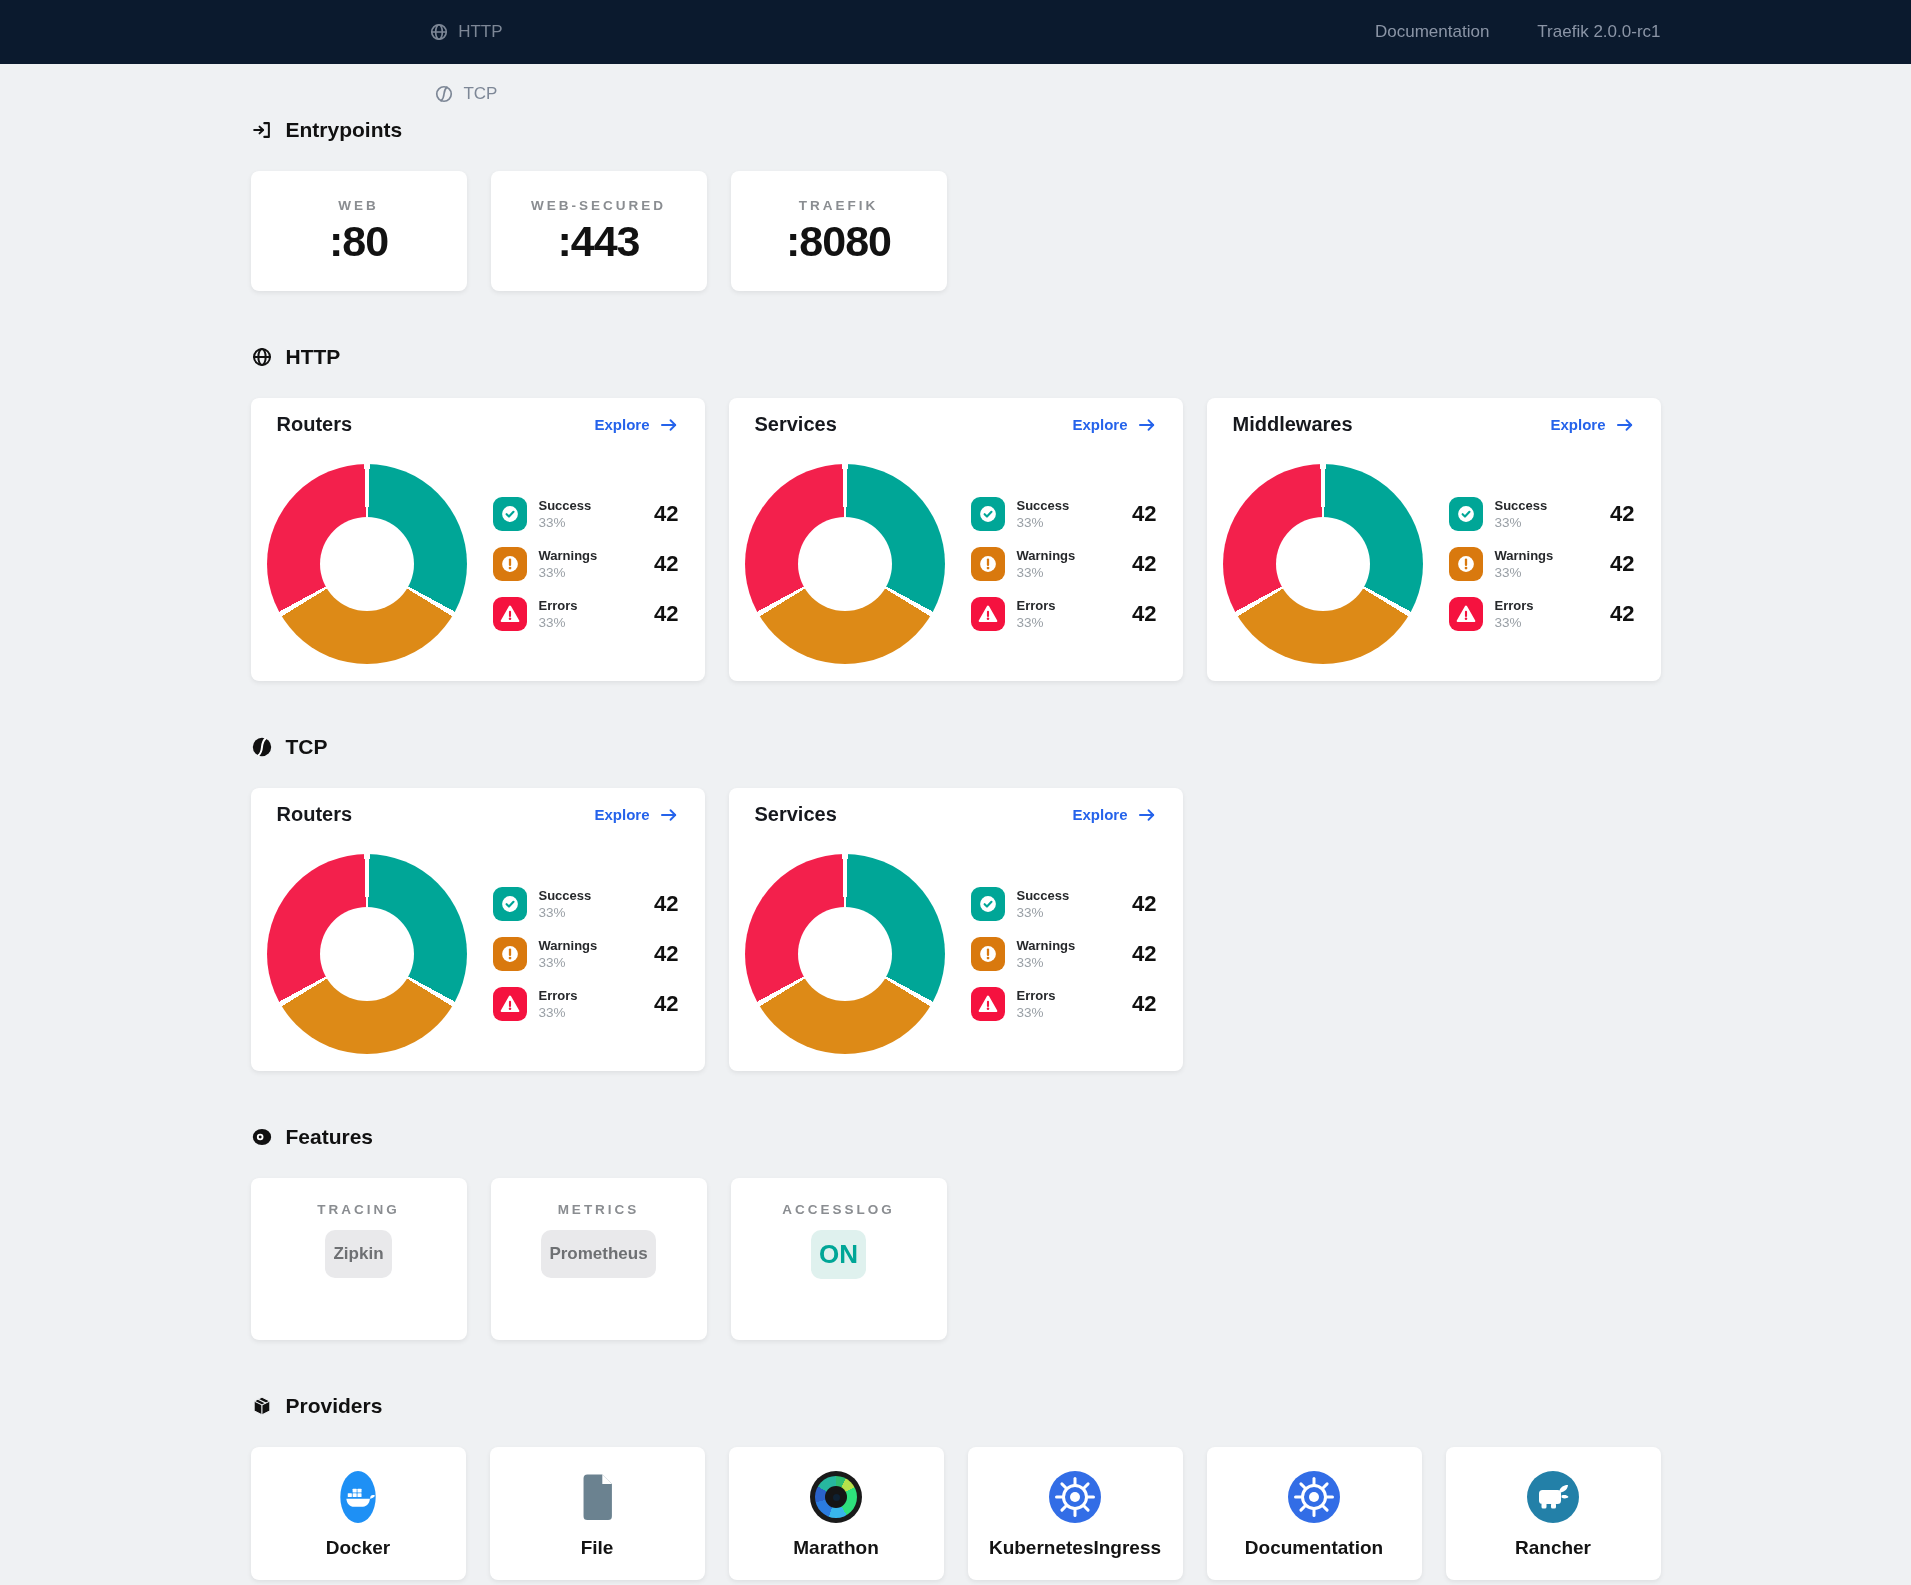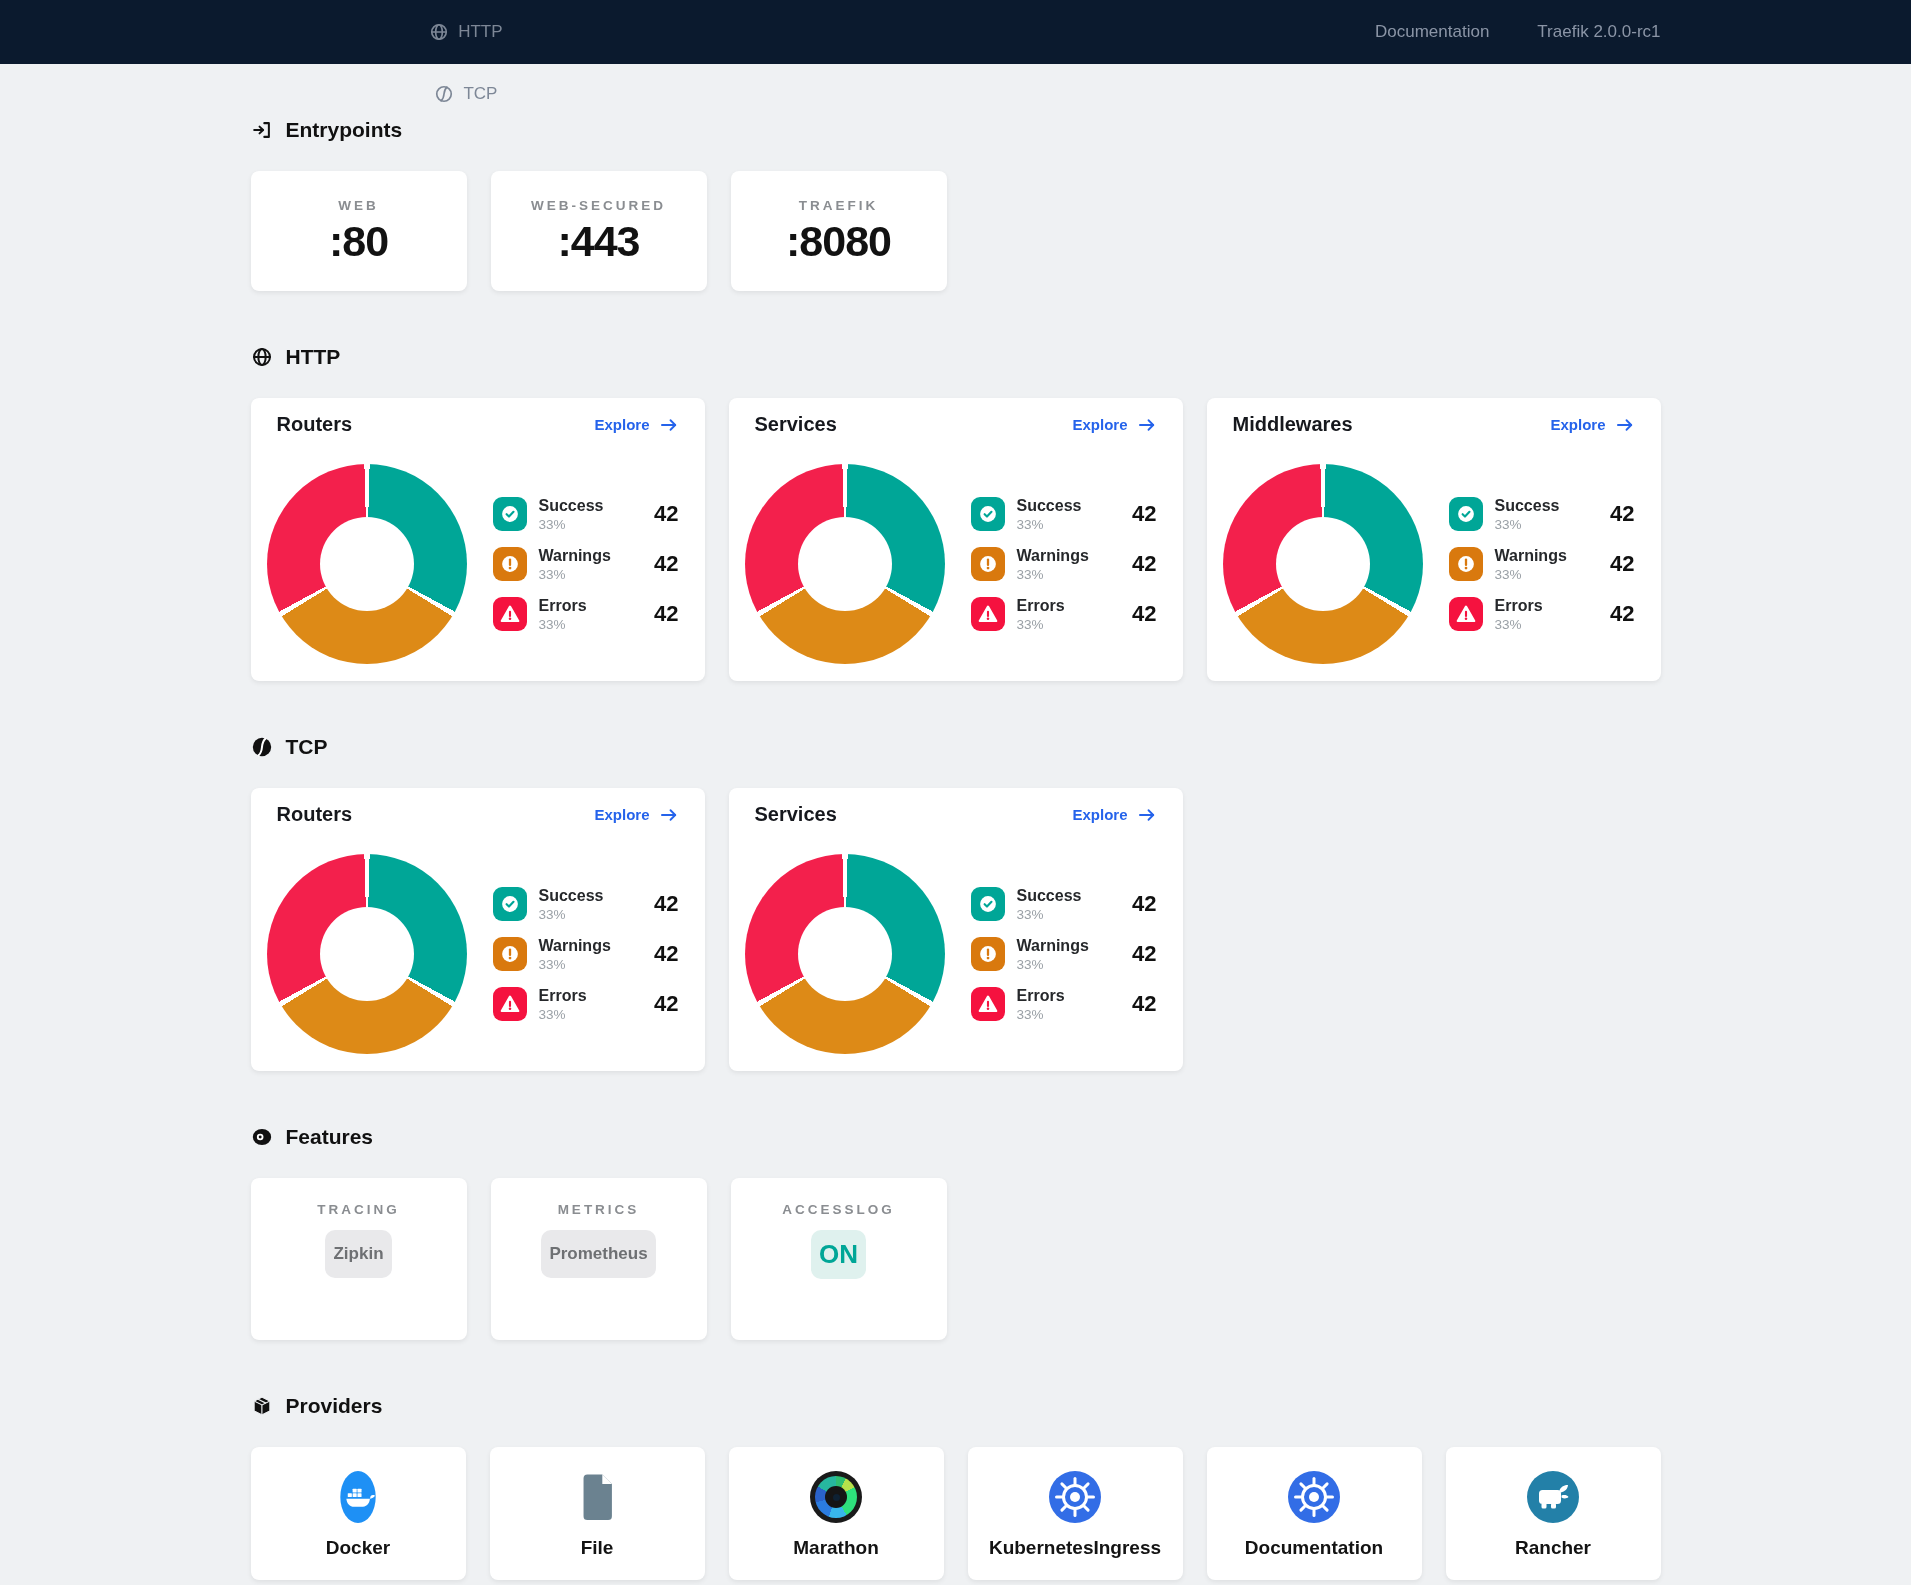--- a/index.html
+++ b/index.html
@@ -52,21 +52,21 @@
       #f3204c 241.5deg 358.5deg,
       #fff 358.5deg 360deg);
   }
   .donut::after { content: ""; position: absolute; left: 53px; top: 53px; width: 94px; height: 94px; border-radius: 50%; background: #fff; }
   .legend { position: absolute; left: 242px; right: 26px; top: 94px; }
   .stat-row { display: flex; align-items: center; height: 44px; margin-bottom: 6px; }
   .sicon { width: 34px; height: 34px; border-radius: 9px; display: flex; align-items: center; justify-content: center; margin-right: 12px; flex: none; }
   .si-success { background: #00a697; }
   .si-warning { background: #d9790e; }
   .si-error   { background: #f5123f; }
-  .stat-name { display: block; font-size: 16px; font-weight: bold; color: #26282b; }
+  .stat-name { display: block; font-size: 13px; font-weight: bold; color: #26282b; }
   .stat-pct  { display: block; font-size: 13.5px; color: #9aa0a6; margin-top: 2px; }
   .stat-value { margin-left: auto; font-size: 22px; font-weight: bold; color: #111; }
 
   
   .feature-card { width: 216px; height: 162px; text-align: center; }
   .feature-card .entry-label { margin-top: 24px; }
   .chip { display: inline-block; margin-top: 13px; border-radius: 10px; font-weight: bold; }
   .chip-gray { background: #e9e9eb; color: #6e7073; font-size: 17px; padding: 14px 8px; }
   .chip-on   { background: #dff1ee; color: #00a697; font-size: 26px; padding: 9px 8px; }
 

